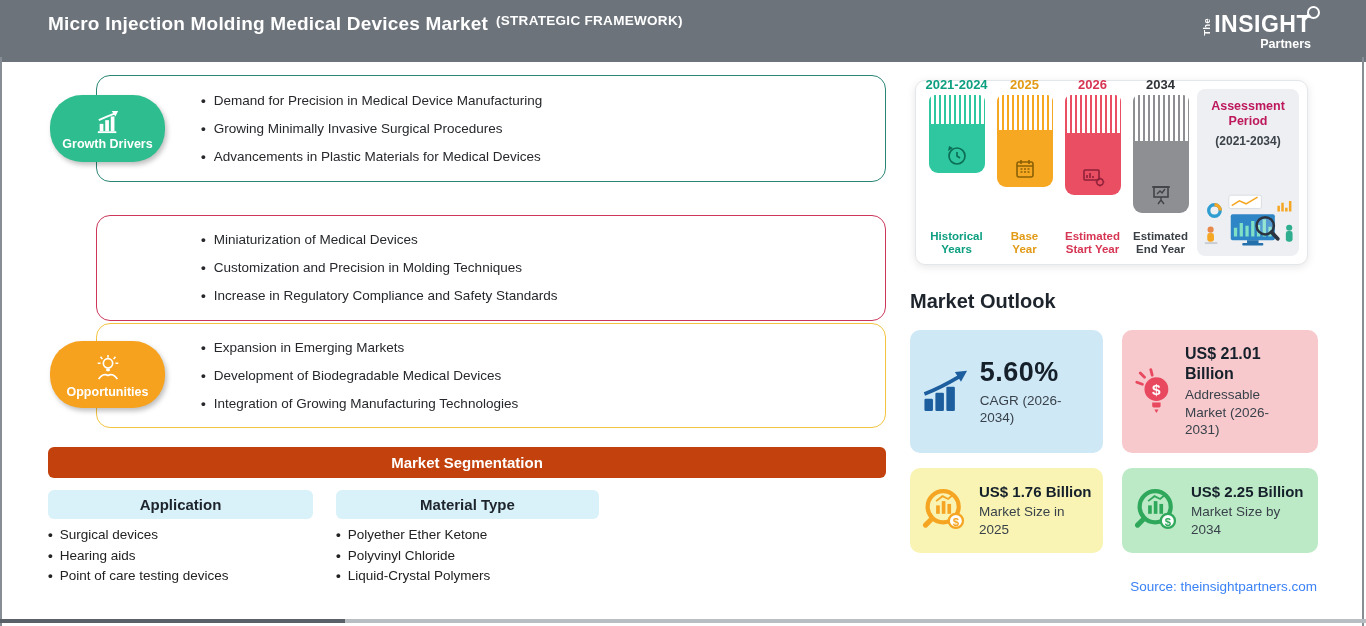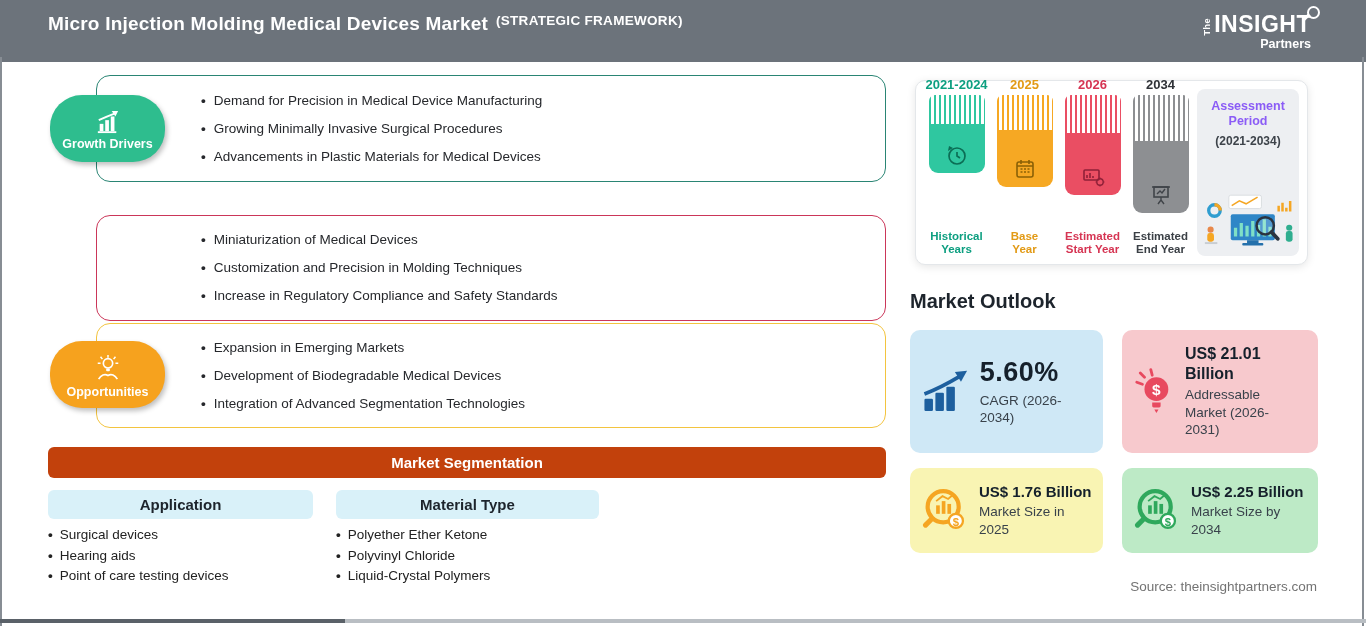--- a/index.html
+++ b/index.html
@@ -76,39 +76,39 @@
   .tlcap span { display:block; }
   .c1 { --c:#2fc7a0; } .c1 .tlyear,.c1 .tlcap { color:#0d9f80; } .c1 .tlbar { height:78px; } .c1 .tlstripes { height:29px; }
   .c2 { --c:#f6a823; } .c2 .tlyear,.c2 .tlcap { color:#e29a15; } .c2 .tlbar { height:92px; } .c2 .tlstripes { height:35px; }
   .c3 { --c:#ea4e63; } .c3 .tlyear,.c3 .tlcap { color:#d63553; } .c3 .tlbar { height:100px; } .c3 .tlstripes { height:38px; }
   .c4 { --c:#8d8f92; } .c4 .tlyear { color:#303338; } .c4 .tlcap { color:#3b4046; } .c4 .tlbar { height:118px; } .c4 .tlstripes { height:46px; }
   .tlicon { color:rgba(0,0,0,.45); }
   .c1 .tlicon { color:#0b6e55; } .c2 .tlicon { color:#8a6006; } .c3 .tlicon { color:#8f2038; } .c4 .tlicon { color:#404449; }
 
   .assess { margin-left:auto; width:102px; background:#edeff2; border-radius:8px;
             padding:10px 6px 6px; display:flex; flex-direction:column; align-items:center; }
-  .assess-title { font-size:12.5px; font-weight:bold; color:#8b5cf6; text-align:center; line-height:1.2; width:86px; }
+  .assess-title { font-size:12.5px; font-weight:bold; color:#be185d; text-align:center; line-height:1.2; width:86px; }
   .assess-range { font-size:12px; font-weight:600; color:#3d434a; margin-top:5px; }
   .assess-illus { margin-top:auto; }
 
   
   .outlook-title { position:absolute; left:910px; top:290px; font-size:20px; font-weight:bold; color:#1d242c; }
   .card { position:absolute; border-radius:10px; display:flex; align-items:center; padding:0 10px 0 12px; gap:9px; }
   .cA { left:910px;  top:330px; width:193px; height:123px; background:#cfe8f6; }
   .cB { left:1122px; top:330px; width:196px; height:123px; background:#f7c9cd; }
   .cC { left:910px;  top:468px; width:193px; height:85px;  background:#f9f4b3; }
   .cD { left:1122px; top:468px; width:196px; height:85px;  background:#bdeac6; }
   .ctext { display:flex; flex-direction:column; gap:2px; }
   .cval  { font-size:15px; font-weight:bold; color:#15202b; line-height:1.25; white-space:nowrap; }
   .cvalwrap { white-space:normal; font-size:16px; width:112px; }
   .cval.big { font-size:27px; letter-spacing:.5px; }
   .clab  { font-size:13.5px; color:#39424b; line-height:1.3; }
   .cB .clab { width:118px; } .cC .clab,.cD .clab { width:112px; }
 
-  .source { position:absolute; right:49px; top:579px; font-size:13.5px; color:#737373; }
+  .source { position:absolute; right:49px; top:579px; font-size:13.5px; color:#3b82f6; }
 </style>
 </head>
 <body>
 
 <div class="canvas">
 
   <header class="hdr">
     <span class="hdr-title">Micro Injection Molding Medical Devices Market</span>
     <span class="hdr-sub">(STRATEGIC FRAMEWORK)</span>
     <div class="logo">
@@ -162,21 +162,21 @@
 
   <section class="fbox f3">
     <ul class="flist">
       <li>
           <span>Expansion in Emerging Markets</span>
         </li>
       <li>
           <span>Development of Biodegradable Medical Devices</span>
         </li>
       <li>
-          <span>Integration of Advanced Segmentation Technologies</span>
+          <span>Integration of Growing Manufacturing Technologies</span>
         </li>
     </ul>
   </section>
   <div class="badge b3">
     <svg viewBox="0 0 32 30" width="30" height="28">
       <path d="M16 1v3M8 3l2 2.5M24 3l-2 2.5M5 10h3M27 10h-3" stroke="#fff" stroke-width="1.6"></path>
       <circle cx="16" cy="10" r="5" fill="none" stroke="#fff" stroke-width="1.8"></circle>
       <rect x="14" y="15.5" width="4" height="3" rx="1" fill="#fff"></rect>
       <path d="M6 27c2.5-4.5 6.5-6 10-4 3.5-2 7.5-.5 10 4" stroke="#fff" stroke-width="1.8" fill="none"></path>
     </svg>

